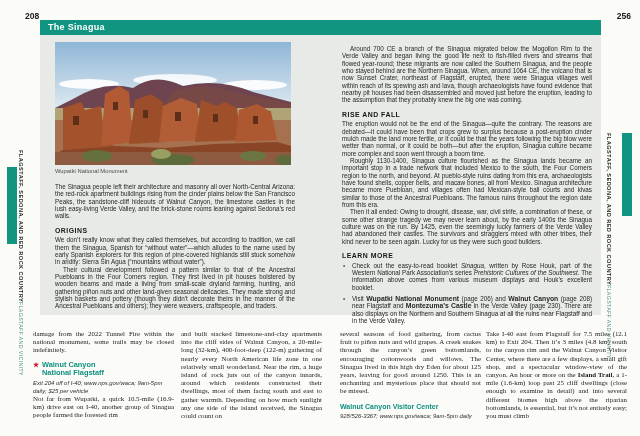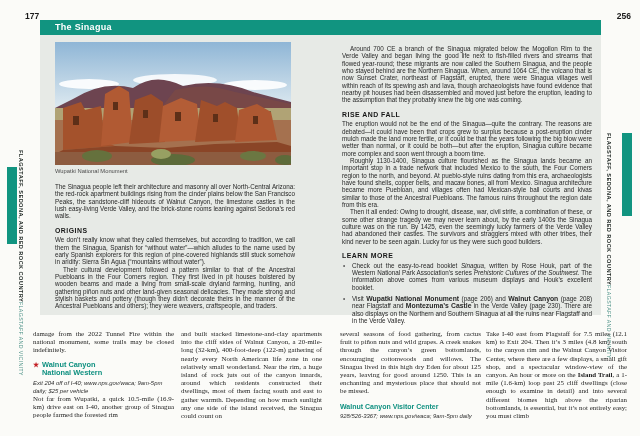--- a/index.html
+++ b/index.html
@@ -33,21 +33,21 @@
   
   .feature-box{
     position:absolute;left:40px;top:20px;width:561px;height:295px;
     background:#e7eae6;
   }
   .feature-band{
     position:absolute;left:0;top:0;width:100%;height:15px;background:#119480;
   }
   .feature-title{
     color:#ffffff;font-weight:bold;font-size:9px;line-height:15px;
-    padding-left:15px;letter-spacing:0.3px;
+    padding-left:8px;letter-spacing:0.3px;
   }
   .box-col{position:absolute;text-align:justify;}
   .box-col.lft{left:15px;top:22px;width:240px;}
   .box-col.rgt{left:302px;top:25px;width:250px;}
   .photo-frame{width:236px;height:123px;overflow:hidden;background:#9fc3dc;}
   .photo-frame svg{display:block;}
   .photo-caption{
     font-size:5.8px;color:#4c4c4c;margin:3px 0 9px;text-align:left;
   }
   .box-p{
@@ -92,21 +92,21 @@
   .vc-heading{
     font-family:"Liberation Sans",sans-serif;
     color:#0f9080;font-weight:bold;font-size:7px;line-height:8.4px;
     margin:7px 0 2px;text-align:left;
   }
   .serif-b{font-weight:bold;}
 </style>
 </head>
 <body>
 
-<div class="pgnum left">177</div>
+<div class="pgnum left">208</div>
 <div class="pgnum right">256</div>
 
 <div class="tabrect left"></div>
 <div class="tabtext left">
   <span class="chapter">FLAGSTAFF, SEDONA, AND RED ROCK COUNTRY</span>
   <span class="section">FLAGSTAFF AND VICINITY</span>
 </div>
 <div class="tabrect right"></div>
 <div class="tabtext right">
   <span class="chapter">FLAGSTAFF, SEDONA, AND RED ROCK COUNTRY</span>
@@ -188,21 +188,21 @@
       <span class="bullet-mark">•</span>
       <span class="bullet-body box-p"><span>Visit </span><span class="bseg-b">Wupatki National Monument</span><span> (page 206) and </span><span class="bseg-b">Walnut Canyon</span><span> (page 208) near Flagstaff and </span><span class="bseg-b">Montezuma’s Castle</span><span> in the Verde Valley (page 230). There are also displays on the Northern and Southern Sinagua at all the ruins near Flagstaff and in the Verde Valley.</span></span>
     </div>
   </div>
 </div>
 
 <div class="col c1">
   <p>damage from the 2022 Tunnel Fire within the national monument, some trails may be closed indefinitely.</p>
   <div class="poi-heading">
     <span class="poi-star">★</span>
-    <span><span>Walnut Canyon</span><br><span>National Western</span></span>
+    <span><span>Walnut Canyon</span><br><span>National Flagstaff</span></span>
   </div>
   <p class="poi-details">Exit 204 off of I-40; www.nps.gov/waca; 9am-5pm daily; $25 per vehicle</p>
   <p>Not far from Wupatki, a quick 10.5-mile (16.9-km) drive east on I-40, another group of Sinagua people farmed the forested rim</p>
 </div>
 
 <div class="col c2">
   <p>and built stacked limestone-and-clay apartments into the cliff sides of Walnut Canyon, a 20-mile-long (32-km), 400-foot-deep (122-m) gathering of nearly every North American life zone in one relatively small wonderland. Near the rim, a huge island of rock juts out of the canyon innards, around which residents constructed their dwellings, most of them facing south and east to gather warmth. Depending on how much sunlight any one side of the island received, the Sinagua could count on</p>
 </div>
 
 <div class="col c3">

